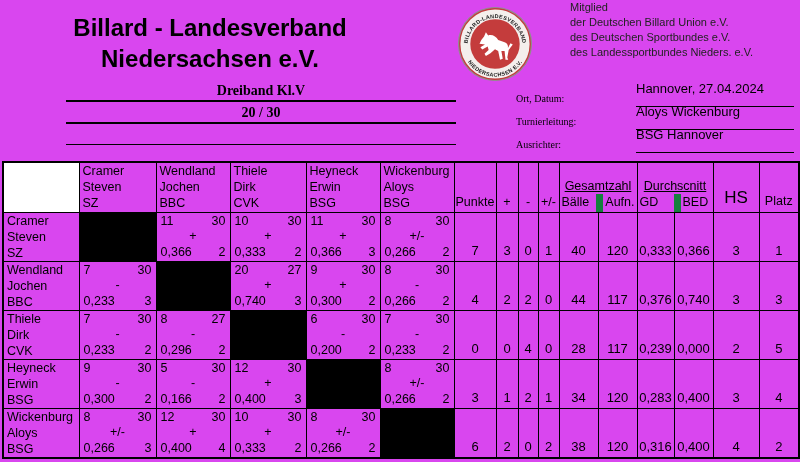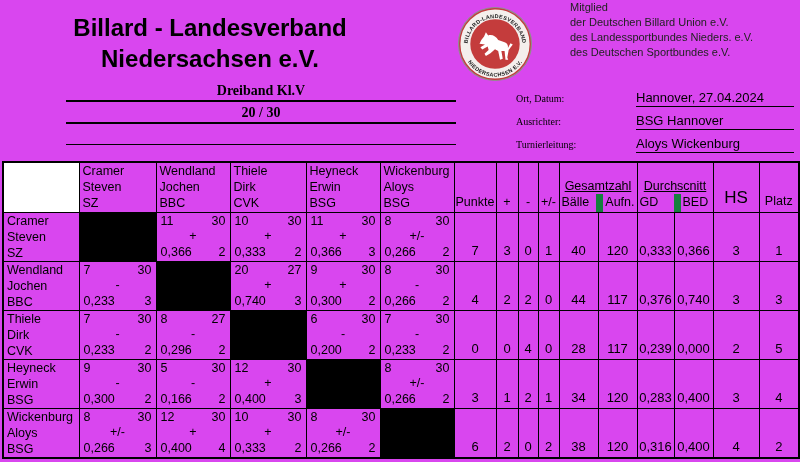--- a/index.html
+++ b/index.html
@@ -14,21 +14,21 @@
   .membership{padding-top:0;font-size:11px;line-height:15px;color:#222;}
   
   .subhead{position:relative;height:74px;}
   .event-block{margin-left:66px;width:390px;font-family:Liberation Serif, serif;}
   .ev-line{font-weight:bold;font-size:14px;text-align:center;height:18px;line-height:18px;border-bottom:2px solid #000;}
   .ev-line.mode{margin-top:2px;}
   .ev-empty{height:18px;border-bottom:1px solid #000;margin-top:2px;}
   .meta-block{position:absolute;top:2px;left:516px;width:282px;}
   .meta-row{display:flex;align-items:flex-end;height:23px;}
   .meta-label{width:120px;font-size:10px;padding-bottom:3px;font-family:Liberation Serif, serif;}
-  .meta-value{width:158px;font-size:13px;border-bottom:1.5px solid #000;padding-bottom:1px;white-space:nowrap;}
+  .meta-value{width:158px;font-size:13px;border-bottom:1.5px solid #000;padding-bottom:10px;white-space:nowrap;}
   
   table.results{border-collapse:collapse;table-layout:fixed;width:796px;margin:5px 0 0 2px;border:2px solid #000;}
   .results th,.results td{border:1px solid #000;padding:0;overflow:hidden;font-weight:normal;}
   .results thead tr{height:50px;}
   .results tbody tr{height:49px;}
   th.corner{background:#fff;}
   th.ph{text-align:left;vertical-align:top;font-size:12.5px;}
   th.ph div{padding:0 3px;height:16px;line-height:16px;}
   th.sh{vertical-align:bottom;text-align:center;font-size:12.5px;padding-bottom:3px;}
   th.grp{vertical-align:bottom;padding:0;}
@@ -77,43 +77,43 @@
             L 27,26 L 29,31 L 23,31 L 21,12 L 14,12
             L 17,29 L 11,31 L 7,12 L 0,8
             L -10,17 L -20,23 L -23,18 L -14,10 L -16,2
             L -28,9 L -32,4 L -22,-2 L -34,-4 Z"></path>
         </g>
       </svg>
     </div>
     <div class="membership">
       <div>Mitglied</div>
       <div>der Deutschen Billard Union e.V.</div>
+      <div>des Deutschen Sportbundes e.V.</div>
       <div>des Landessportbundes Nieders. e.V.</div>
-      <div>des Deutschen Sportbundes e.V.</div>
     </div>
   </div>
 
   <div class="subhead">
     <div class="event-block">
       <div class="ev-line">Dreiband Kl.V</div>
       <div class="ev-line mode">20 / 30</div>
       <div class="ev-empty"></div>
     </div>
     <div class="meta-block">
       <div class="meta-row">
         <div class="meta-label">Ort, Datum:</div>
         <div class="meta-value">Hannover, 27.04.2024</div>
       </div>
       <div class="meta-row">
+        <div class="meta-label">Turnierleitung:</div>
+        <div class="meta-value">Aloys Wickenburg</div>
+      </div>
+      <div class="meta-row">
         <div class="meta-label">Ausrichter:</div>
         <div class="meta-value">BSG Hannover</div>
-      </div>
-      <div class="meta-row">
-        <div class="meta-label">Turnierleitung:</div>
-        <div class="meta-value">Aloys Wickenburg</div>
       </div>
     </div>
   </div>
 
   <table class="results">
     <colgroup>
       <col style="width:76px">
         <col style="width:77px">
         <col style="width:74px">
         <col style="width:76px">

